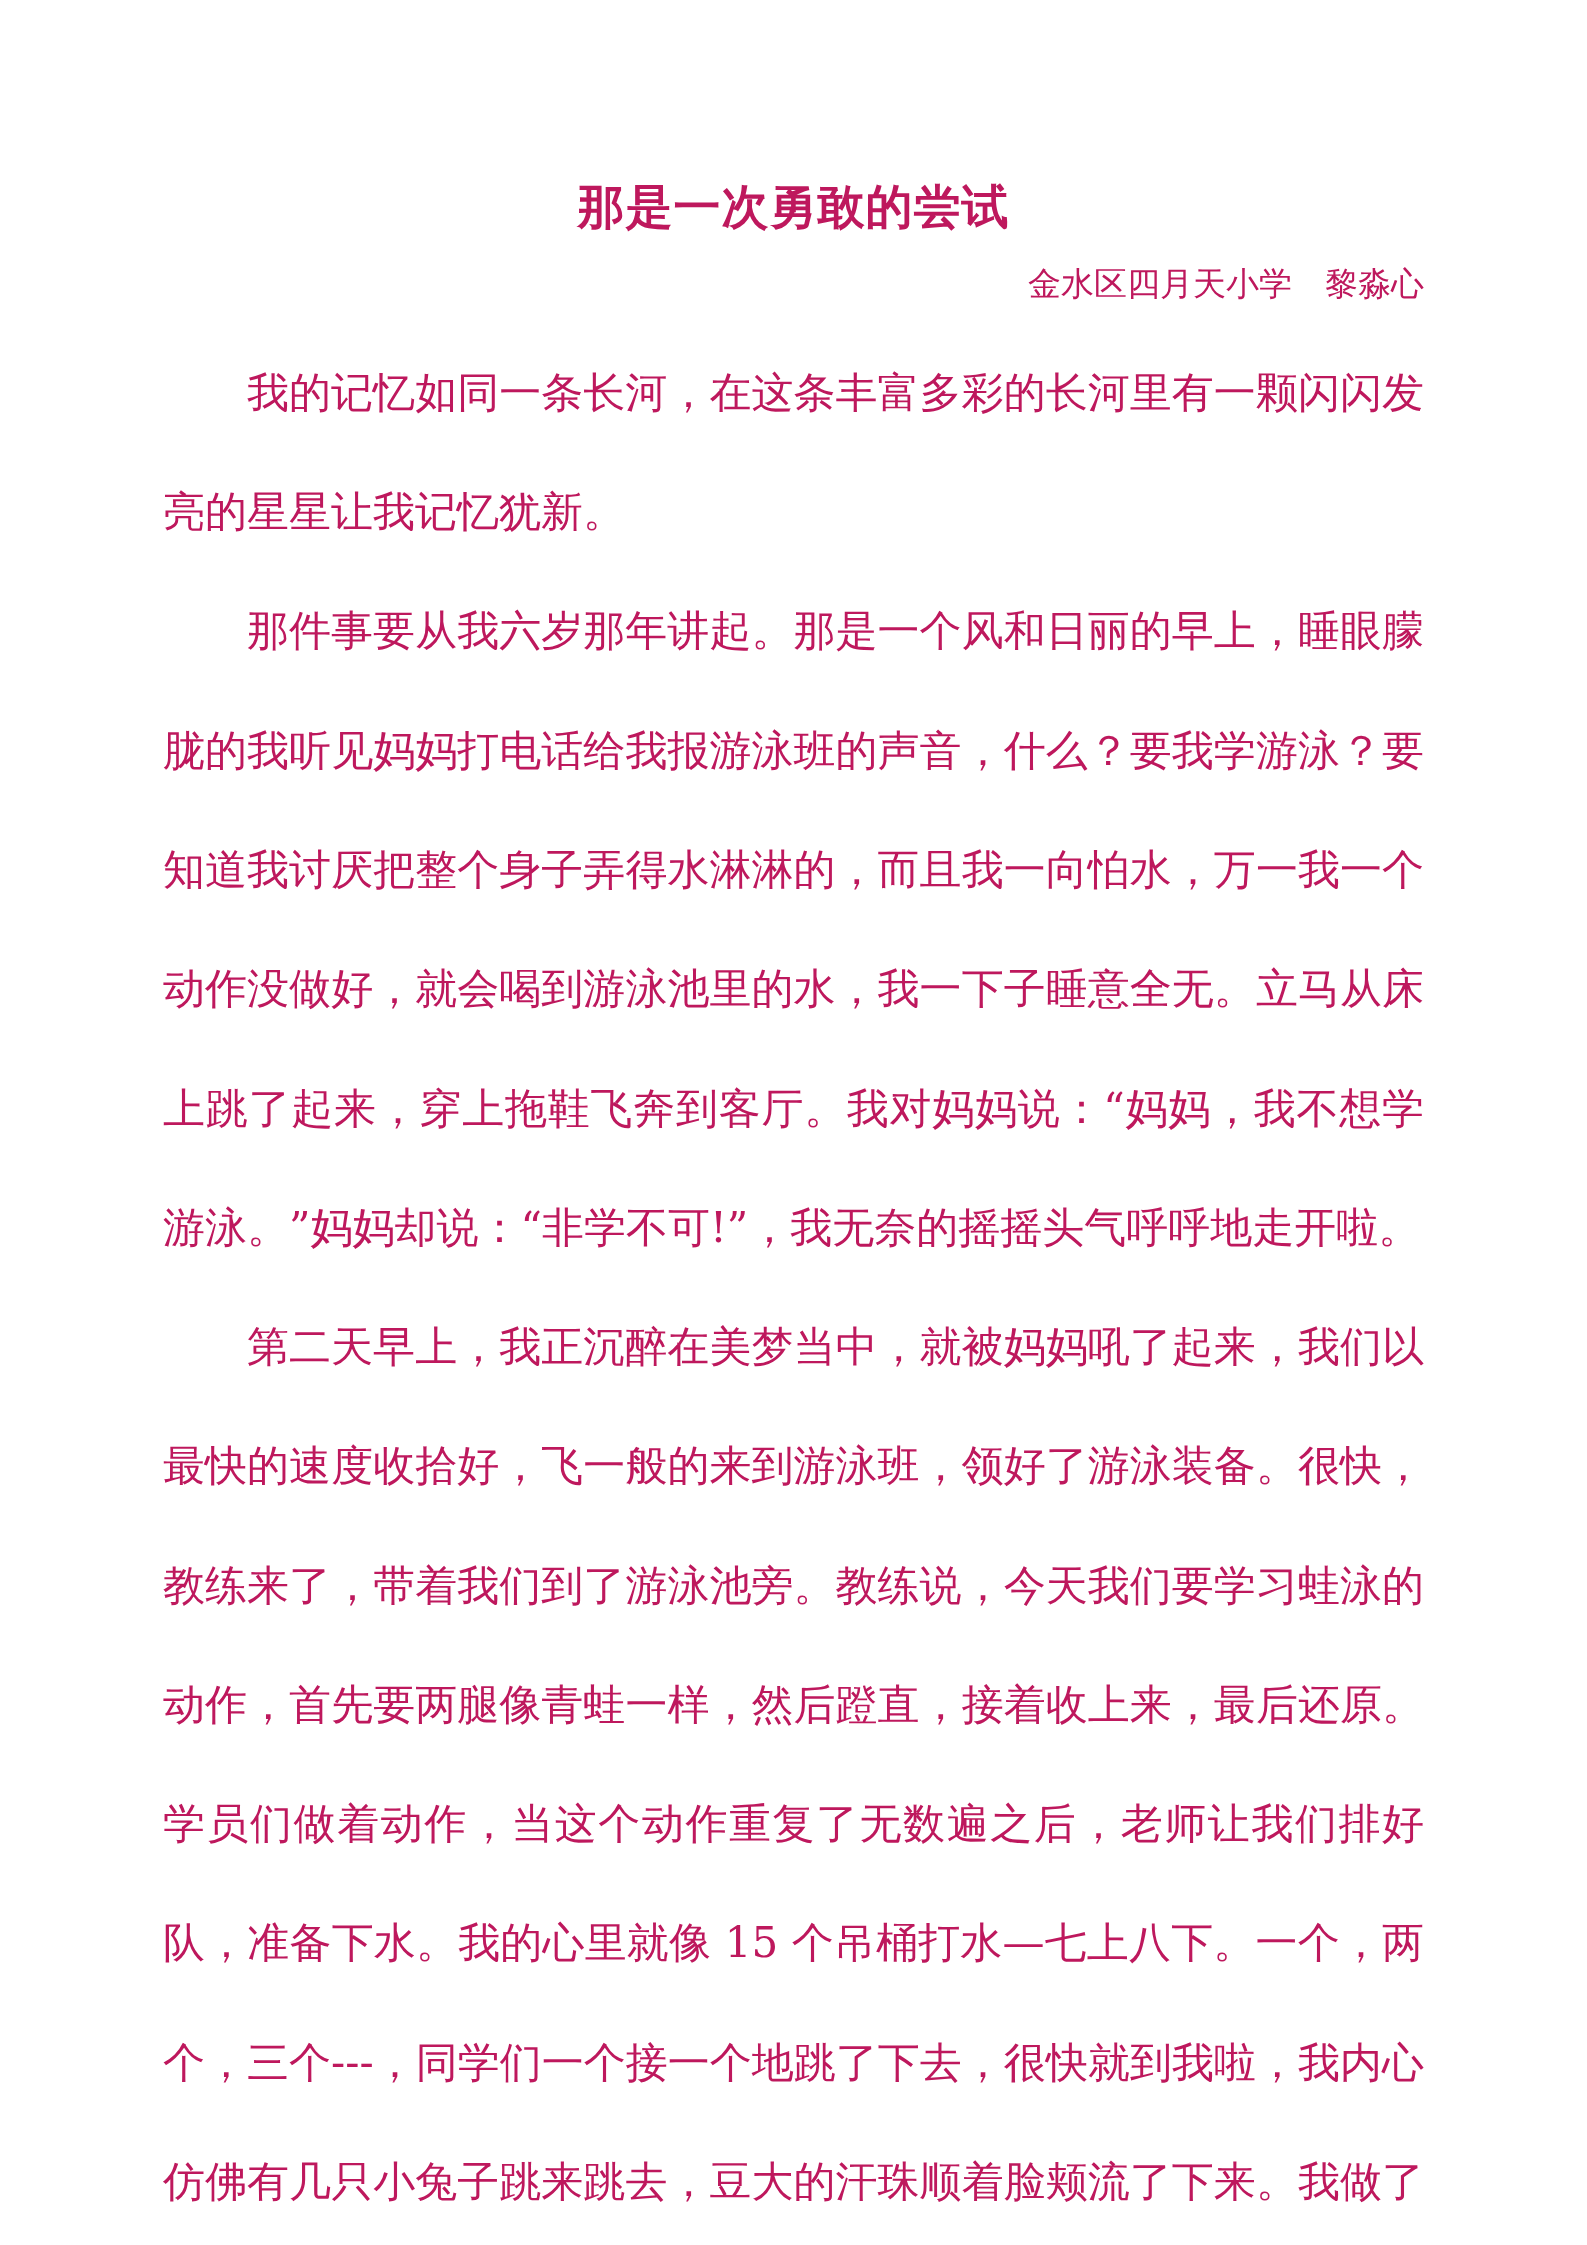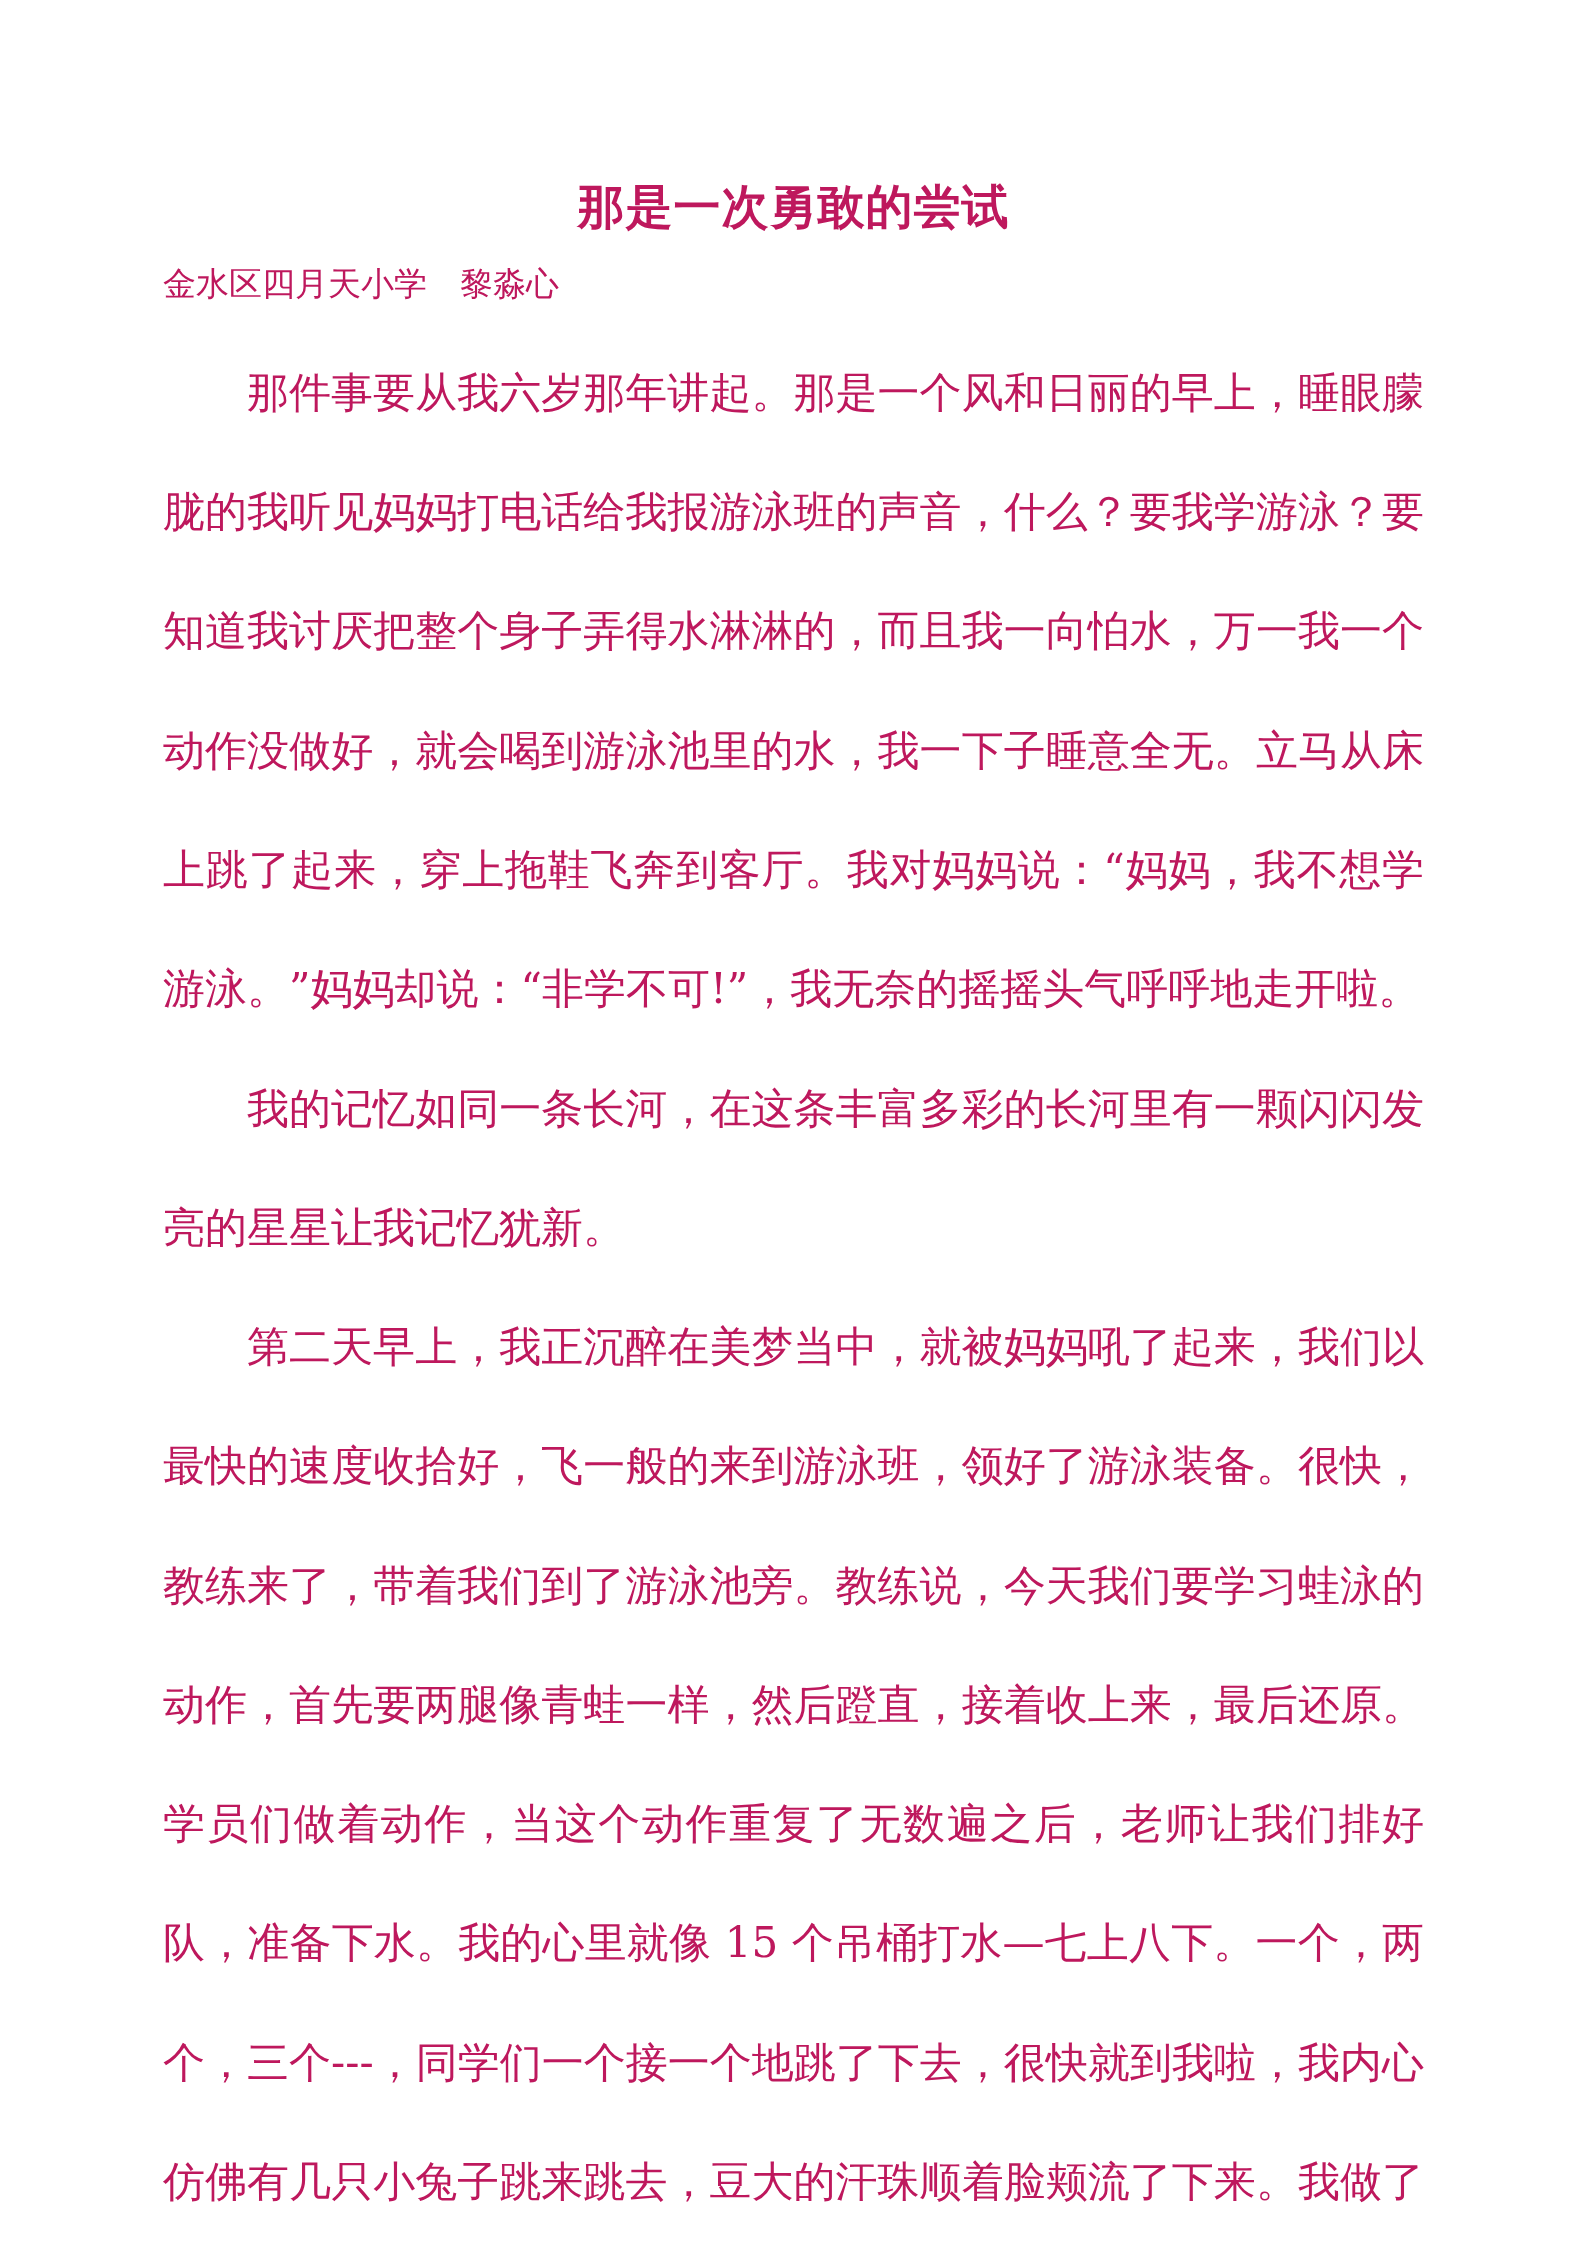--- a/index.html
+++ b/index.html
@@ -22,21 +22,21 @@
   .doc-title {
     margin: 0;
     text-align: center;
     font-size: 47px;
     font-weight: bold;
     line-height: 1.25;
     letter-spacing: 1px;
   }
   .doc-byline {
     margin: 24px 0 0 0;
-    text-align: left;
+    text-align: right;
     font-size: 33px;
     font-weight: normal;
     line-height: 1.4;
   }
   .doc-body {
     margin-top: 26px;
   }
   .doc-body p {
     margin: 0;
     font-size: 42px;
@@ -49,17 +49,17 @@
 </style>
 </head>
 <body>
 
 <div class="page">
   <h1 class="doc-title">那是一次勇敢的尝试</h1>
 
   <div class="doc-byline">金水区四月天小学　黎淼心</div>
 
   <div class="doc-body">
+    <p>我的记忆如同一条长河，在这条丰富多彩的长河里有一颗闪闪发亮的星星让我记忆犹新。</p>
     <p>那件事要从我六岁那年讲起。那是一个风和日丽的早上，睡眼朦胧的我听见妈妈打电话给我报游泳班的声音，什么？要我学游泳？要知道我讨厌把整个身子弄得水淋淋的，而且我一向怕水，万一我一个动作没做好，就会喝到游泳池里的水，我一下子睡意全无。立马从床上跳了起来，穿上拖鞋飞奔到客厅。我对妈妈说：“妈妈，我不想学游泳。”妈妈却说：“非学不可!”，我无奈的摇摇头气呼呼地走开啦。</p>
-    <p>我的记忆如同一条长河，在这条丰富多彩的长河里有一颗闪闪发亮的星星让我记忆犹新。</p>
     <p>第二天早上，我正沉醉在美梦当中，就被妈妈吼了起来，我们以最快的速度收拾好，飞一般的来到游泳班，领好了游泳装备。很快，教练来了，带着我们到了游泳池旁。教练说，今天我们要学习蛙泳的动作，首先要两腿像青蛙一样，然后蹬直，接着收上来，最后还原。学员们做着动作，当这个动作重复了无数遍之后，老师让我们排好队，准备下水。我的心里就像 15 个吊桶打水—七上八下。一个，两个，三个---，同学们一个接一个地跳了下去，很快就到我啦，我内心仿佛有几只小兔子跳来跳去，豆大的汗珠顺着脸颊流了下来。我做了一个深呼吸，在心里对自己说，我要相信自己，我可以的，我的心渐渐放松了些，我一把拉下泳镜，随着扑通一声，我跳了下去。游泳池里的水可真凉啊，我浑身起了鸡皮疙瘩，不停地蹬、收、放，动作越来越熟练，身体也越来越放松。我想我克服了心理的压力，我成功啦！这</p>
   </div>
 </div>
 
 </body></html>

